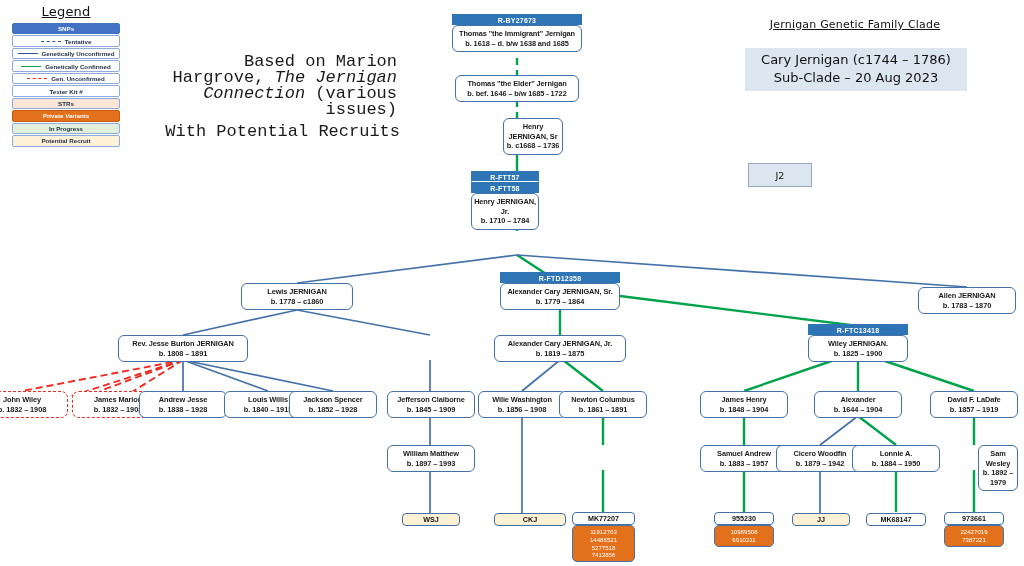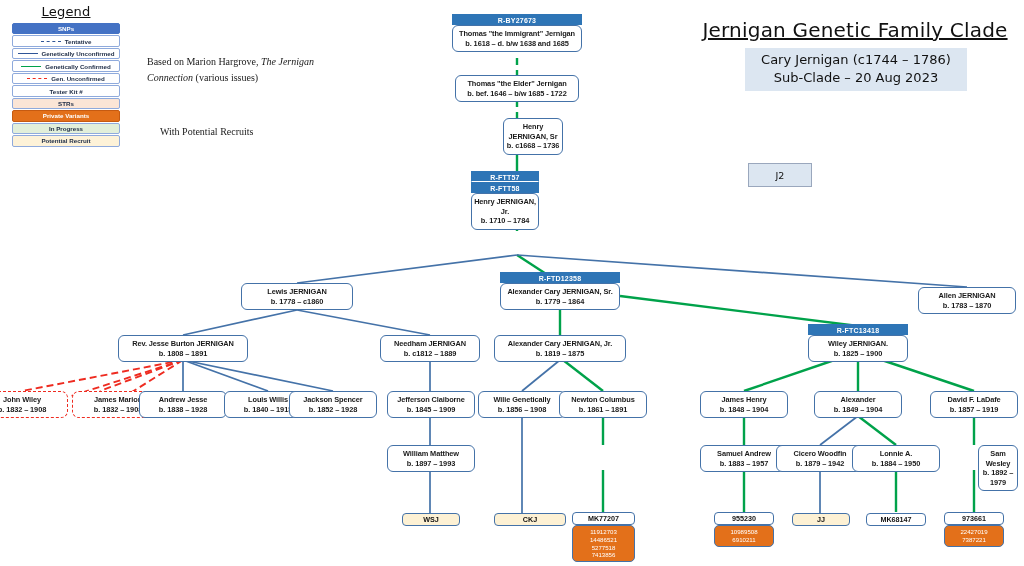--- a/index.html
+++ b/index.html
@@ -63,31 +63,31 @@
   .lrow.prog{background:#e2efda;}
   .lrow.recr{background:#fdf2d8;}
   .lswatch{width:20px;height:0;margin-right:4px;}
   .sw-dashblue{border-top:1.6px dashed #2f5597;}
   .sw-solidblue{border-top:1.6px solid #2f5597;}
   .sw-solidgreen{border-top:1.6px solid #00a24a;}
   .sw-dashred{border-top:1.6px dashed #ee2b20;}
 
   
   .note{
-    position:absolute;font-family:Liberation Serif, serif;
-    font-size:10px;color:#1a1a1a;line-height:16px;z-index:4;
+    position:absolute;font-family:Liberation Mono, monospace;
+    font-size:17px;color:#1a1a1a;line-height:16px;z-index:4;text-align:right;
   }
   .note i{font-style:italic;}
 
   
   #title{
     position:absolute;left:700px;top:18px;width:310px;text-align:center;z-index:4;
   }
   #title .main{
-    font-family:"DejaVu Sans", sans-serif;font-size:20px;color:#111;
+    font-family:"DejaVu Sans", sans-serif;font-size:11px;color:#111;
     text-decoration:underline;letter-spacing:.2px;
   }
   #subtitle{
     position:absolute;left:745px;top:48px;width:222px;background:#dce6f1;
     text-align:center;font-family:"DejaVu Sans", sans-serif;font-size:13px;
     line-height:18px;color:#111;padding:3px 0 4px 0;z-index:4;
   }
   #j2{
     position:absolute;left:748px;top:163px;width:62px;height:22px;
     background:#dce6f1;border:1.2px solid #9aa7bd;font-size:9.5px;
@@ -283,26 +283,20 @@
     </div>
   </div>
 
   <div class="node" style="left:118px;top:335px;width:130px;">
     <div class="pbox">
       <div class="l1">Rev. Jesse Burton JERNIGAN</div>
       <div class="l2">b. 1808 – 1891</div>
     </div>
   </div>
 
-  <div class="node" style="left:380px;top:335px;width:100px;">
-    <div class="pbox">
-      <div class="l1">Needham JERNIGAN</div>
-      <div class="l2">b. c1812 – 1889</div>
-    </div>
-  </div>
 
   <div class="node" style="left:494px;top:335px;width:132px;">
     <div class="pbox">
       <div class="l1">Alexander Cary JERNIGAN, Jr.</div>
       <div class="l2">b. 1819 – 1875</div>
     </div>
   </div>
 
   <div class="node" style="left:808px;top:324px;width:100px;">
     <div class="snp">R-FTC13418</div>
@@ -349,21 +343,21 @@
 
   <div class="node" style="left:387px;top:391px;width:88px;">
     <div class="pbox">
       <div class="l1">Jefferson Claiborne</div>
       <div class="l2">b. 1845 – 1909</div>
     </div>
   </div>
 
   <div class="node" style="left:478px;top:391px;width:88px;">
     <div class="pbox">
-      <div class="l1">Wilie Genetically</div>
+      <div class="l1">Wilie Washington</div>
       <div class="l2">b. 1856 – 1908</div>
     </div>
   </div>
 
   <div class="node" style="left:559px;top:391px;width:88px;">
     <div class="pbox">
       <div class="l1">Newton Columbus</div>
       <div class="l2">b. 1861 – 1891</div>
     </div>
   </div>
@@ -371,21 +365,21 @@
   <div class="node" style="left:700px;top:391px;width:88px;">
     <div class="pbox">
       <div class="l1">James Henry</div>
       <div class="l2">b. 1848 – 1904</div>
     </div>
   </div>
 
   <div class="node" style="left:814px;top:391px;width:88px;">
     <div class="pbox">
       <div class="l1">Alexander</div>
-      <div class="l2">b. 1849 – 1904</div>
+      <div class="l2">b. 1644 – 1904</div>
     </div>
   </div>
 
   <div class="node" style="left:930px;top:391px;width:88px;">
     <div class="pbox">
       <div class="l1">David F. LaDafe</div>
       <div class="l2">b. 1857 – 1919</div>
     </div>
   </div>
 

